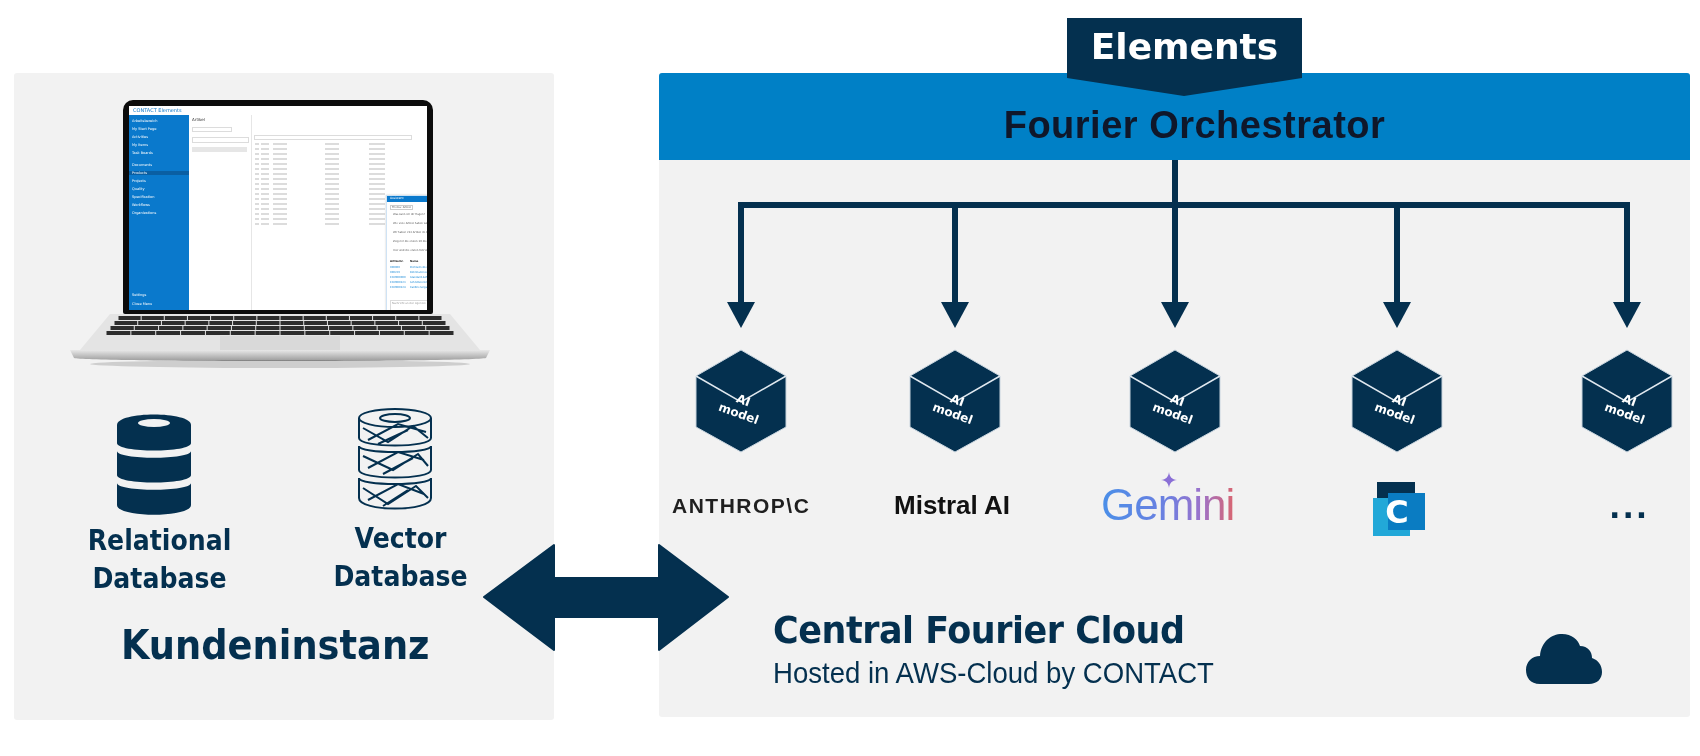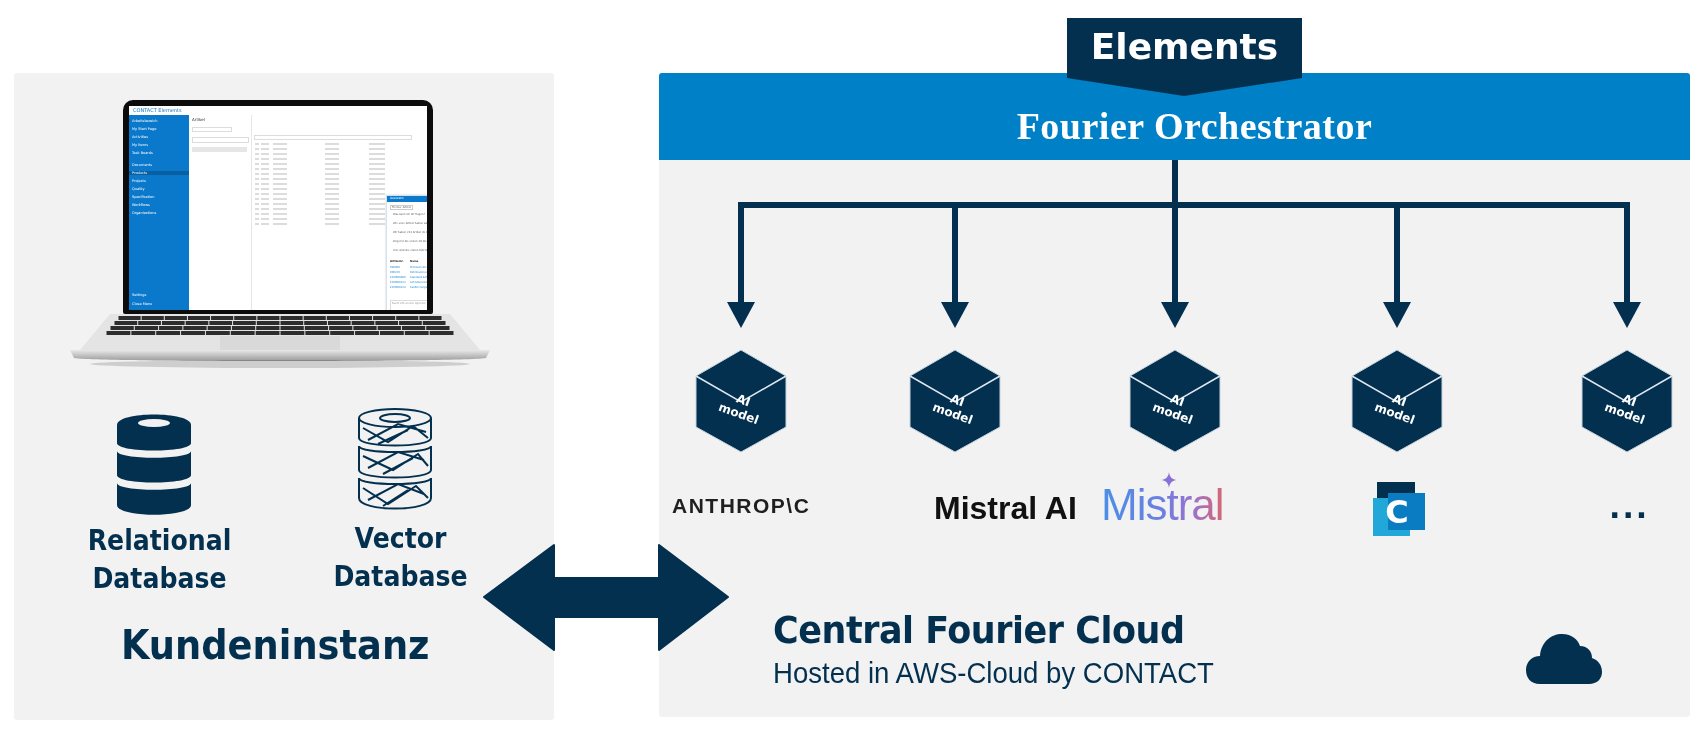--- a/index.html
+++ b/index.html
@@ -6,40 +6,40 @@
   body { width:1700px; height:756px; background:#ffffff; position:relative; overflow:hidden;
          font-family:"DejaVu Sans", sans-serif; color:#04304f; }
   .abs { position:absolute; }
   .panel { position:absolute; background:#f2f2f2; border-radius:3px; }
   #left-panel { left:14px; top:73px; width:540px; height:647px; }
   #right-panel { left:659px; top:73px; width:1031px; height:644px; }
 
   
   #orch-bar { position:absolute; left:659px; top:73px; width:1031px; height:87px; background:#0080c6;
               border-radius:3px 3px 0 0; display:flex; align-items:center; justify-content:center; }
-  #orch-title { color:#ffffff; font-family:Liberation Serif, serif; font-weight:bold; font-size:38px;
+  #orch-title { color:#0f172a; font-family:Liberation Sans, sans-serif; font-weight:bold; font-size:38px;
                 letter-spacing:0.5px; margin-top:18px; margin-left:40px; }
   #request-banner { position:absolute; left:1067px; top:18px; width:235px; height:80px; }
   #request-label { position:absolute; left:1067px; top:26px; width:235px; text-align:center; color:#fff;
                    font-weight:bold; font-size:36px; }
 
   
   #connectors { position:absolute; left:0; top:0; width:1700px; height:756px; pointer-events:none; }
 
   
   .cube { position:absolute; width:92px; height:104px; }
   .cube-label { position:absolute; color:#fff; font-size:12px; font-weight:bold; text-align:center;
                 line-height:14px; transform:rotate(20deg); }
 
   
   .logo { position:absolute; }
   #logo-anthropic { left:672px; top:494px; font-family:"Liberation Sans", sans-serif; font-weight:bold;
                     font-size:21px; letter-spacing:1.5px; color:#1f1f1f; }
   #logo-mistral { left:894px; top:490px; font-family:"Liberation Sans", sans-serif; font-weight:bold;
-                  font-size:32px; color:#111;margin-left:40px; }
+                  font-size:26px; color:#111; }
   #logo-gemini { left:1101px; top:480px; font-family:"Liberation Sans", sans-serif; font-size:44px;
                  background:linear-gradient(90deg,#4a8fe8 0%,#6c7fe0 50%,#9b72cb 75%,#d96570 100%);
                  -webkit-background-clip:text; background-clip:text; color:transparent; letter-spacing:-1px; }
   #gemini-star { position:absolute; left:1161px; top:472px; width:16px; height:16px; }
   #logo-contact { left:1373px; top:482px; width:54px; height:56px; }
   #logo-more { left:1609px; top:490px; font-size:30px; font-weight:bold; color:#04304f; letter-spacing:2px; }
 
   
   #cloud-title { position:absolute; left:773px; top:608px; font-size:38px; font-weight:bold; color:#04304f;
                  font-family:"DejaVu Sans", sans-serif; letter-spacing:-0.5px; transform:scaleX(0.92); transform-origin:left; }
@@ -144,21 +144,21 @@
       <polygon points="46,1 91,27 91,78 46,103 1,78 1,27" fill="#04304f" stroke="#c8d4de" stroke-width="1"></polygon>
       <polyline points="1,27 46,53 91,27" fill="none" stroke="#e0e8ef" stroke-width="1.5"></polyline>
     </svg><div class="cube-label" style="left: 22px; top: 44px; width: 48px;">
         <div>AI</div>
         <div>model</div>
       </div></div>
   </div>
 
 <div id="logo-anthropic" class="logo">ANTHROP\C</div>
 <div id="logo-mistral" class="logo">Mistral AI</div>
-<div id="logo-gemini" class="logo">Mistral</div>
+<div id="logo-gemini" class="logo">Gemini</div>
 <svg id="gemini-star" viewBox="0 0 16 16">
   <path d="M8 0 C8.6 5 11 7.4 16 8 C11 8.6 8.6 11 8 16 C7.4 11 5 8.6 0 8 C5 7.4 7.4 5 8 0Z" fill="#8a6fd6"></path>
 </svg>
 <svg id="logo-contact" class="logo" viewBox="0 0 54 56">
   <rect x="4" y="0" width="38" height="38" fill="#04304f"></rect>
   <rect x="0" y="16" width="37" height="38" fill="#22a8d8"></rect>
   <rect x="15" y="11" width="37" height="37" fill="#0a7cc2"></rect>
   <text x="24" y="41" text-anchor="middle" font-family="DejaVu Sans, sans-serif" font-weight="bold" font-size="32" fill="#ffffff">C</text>
 </svg>
 <div id="logo-more" class="logo">...</div>

